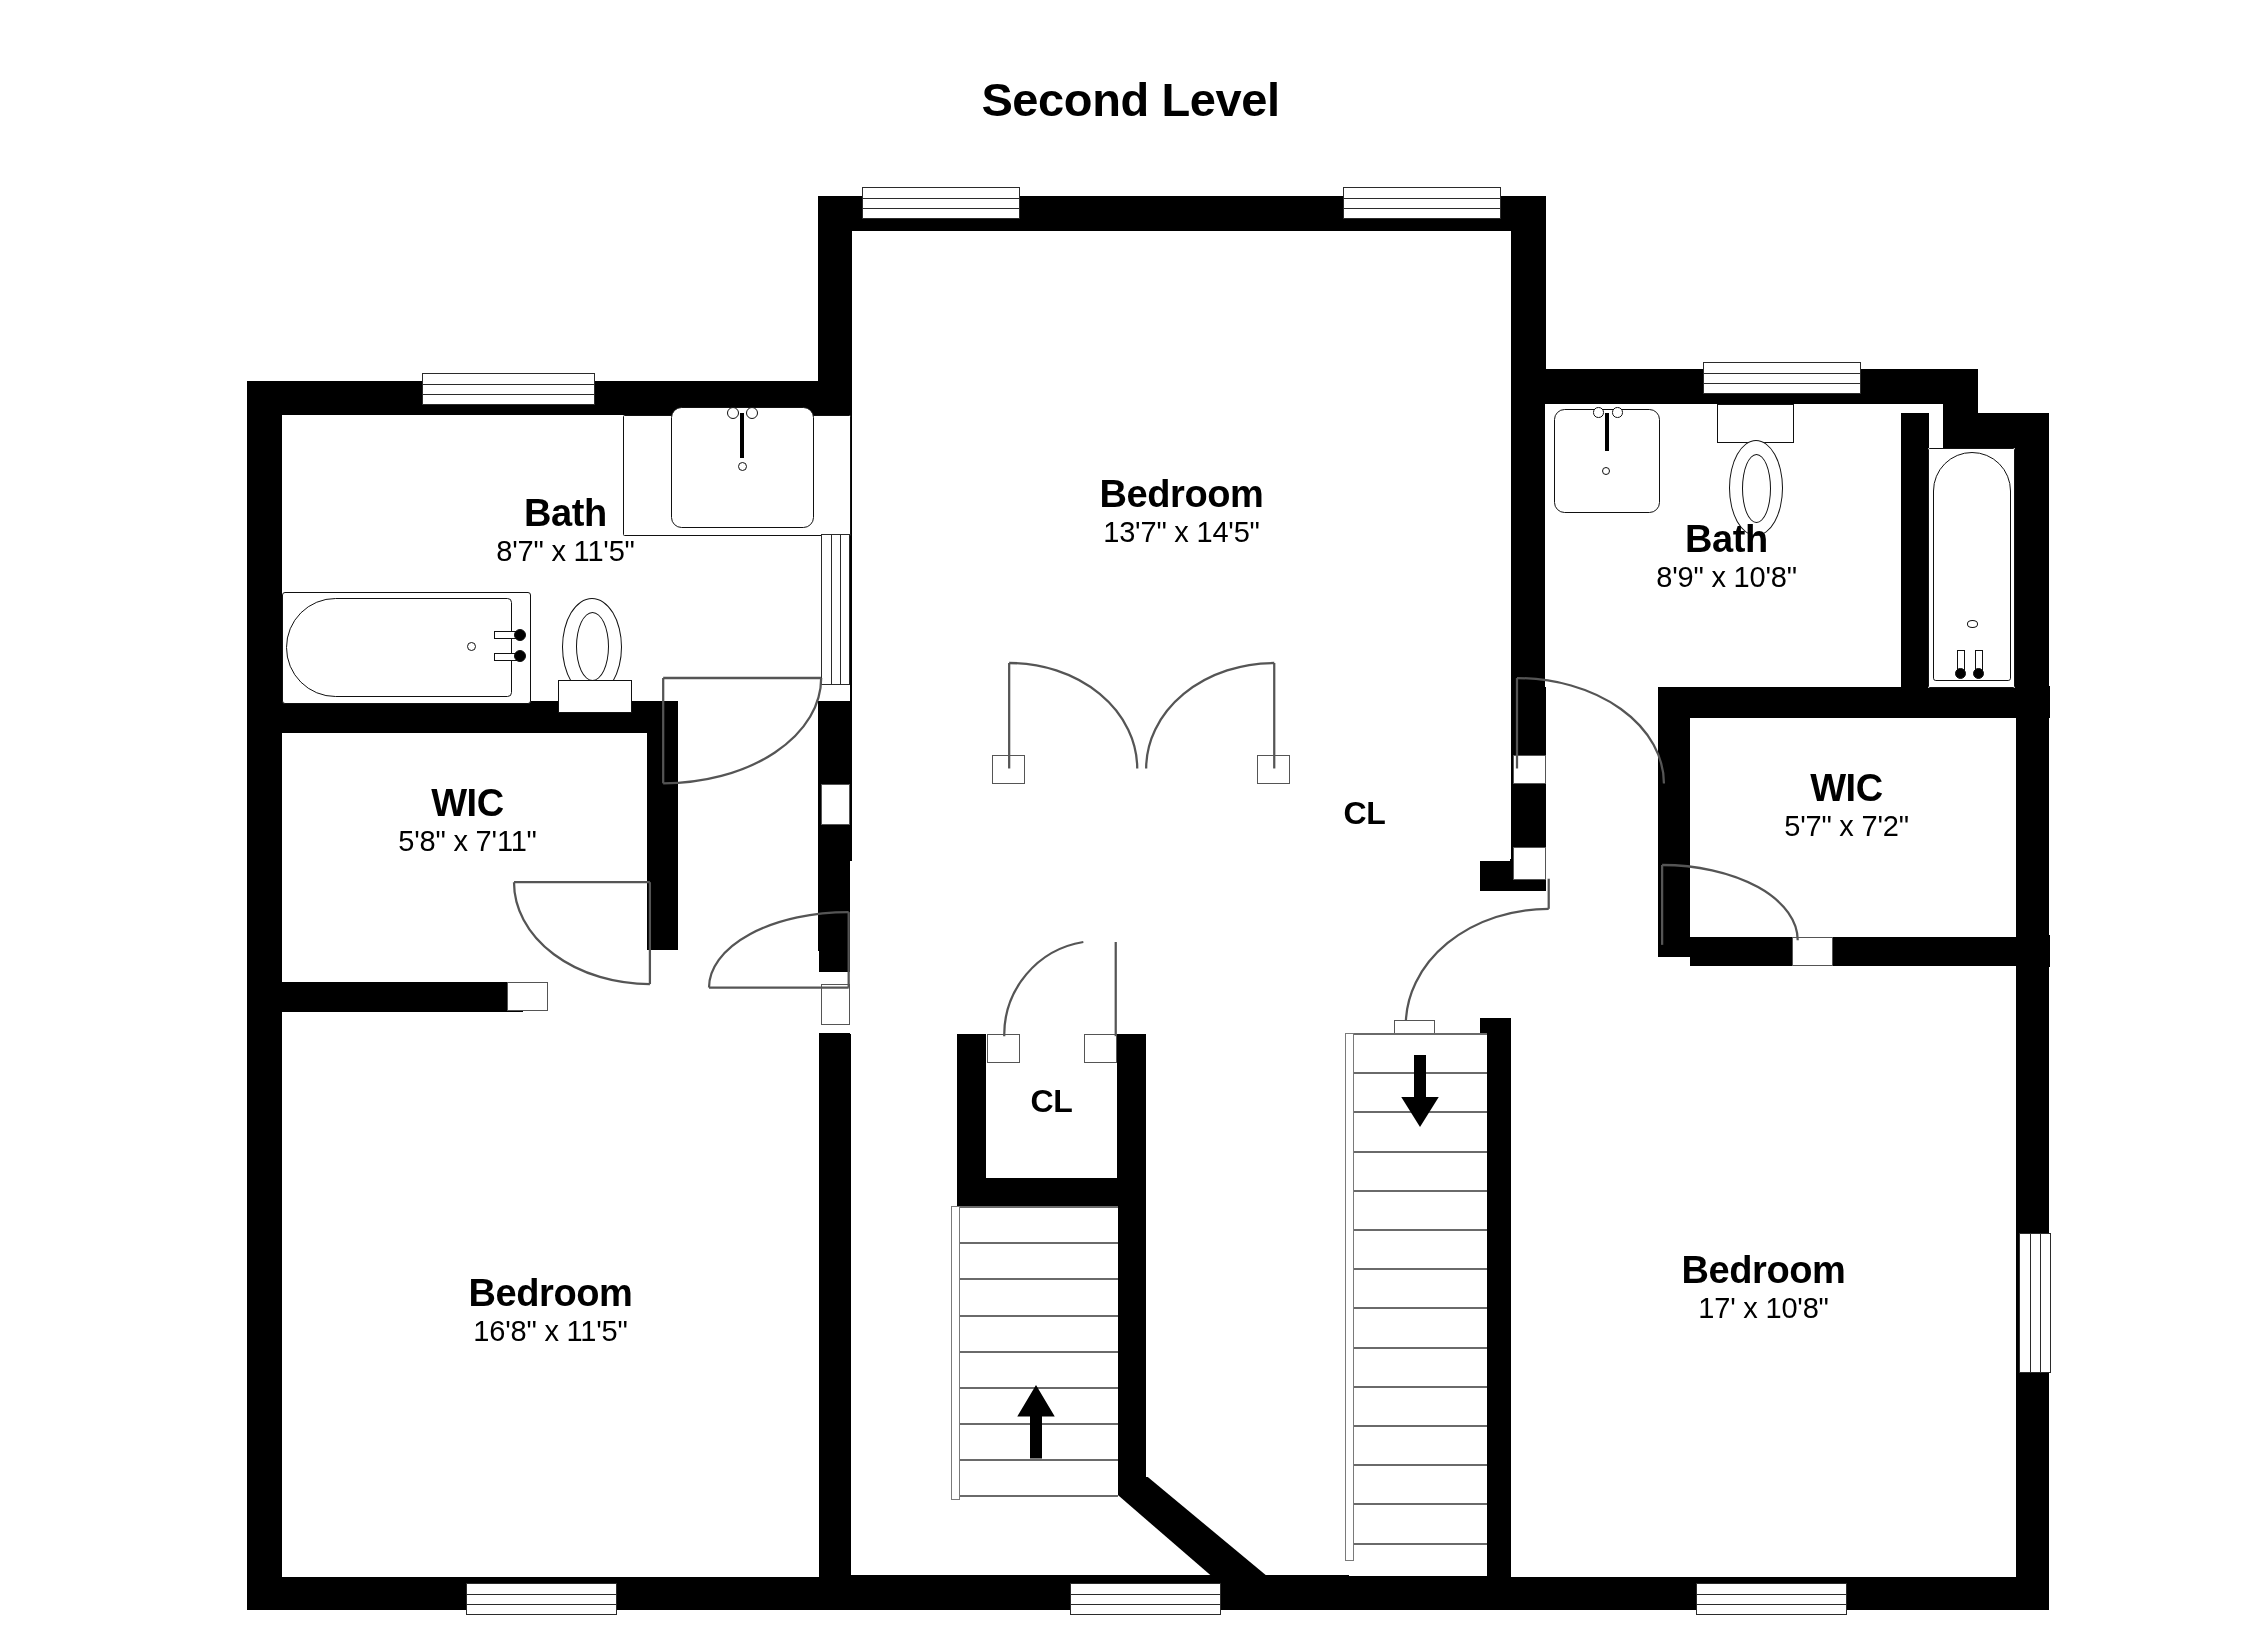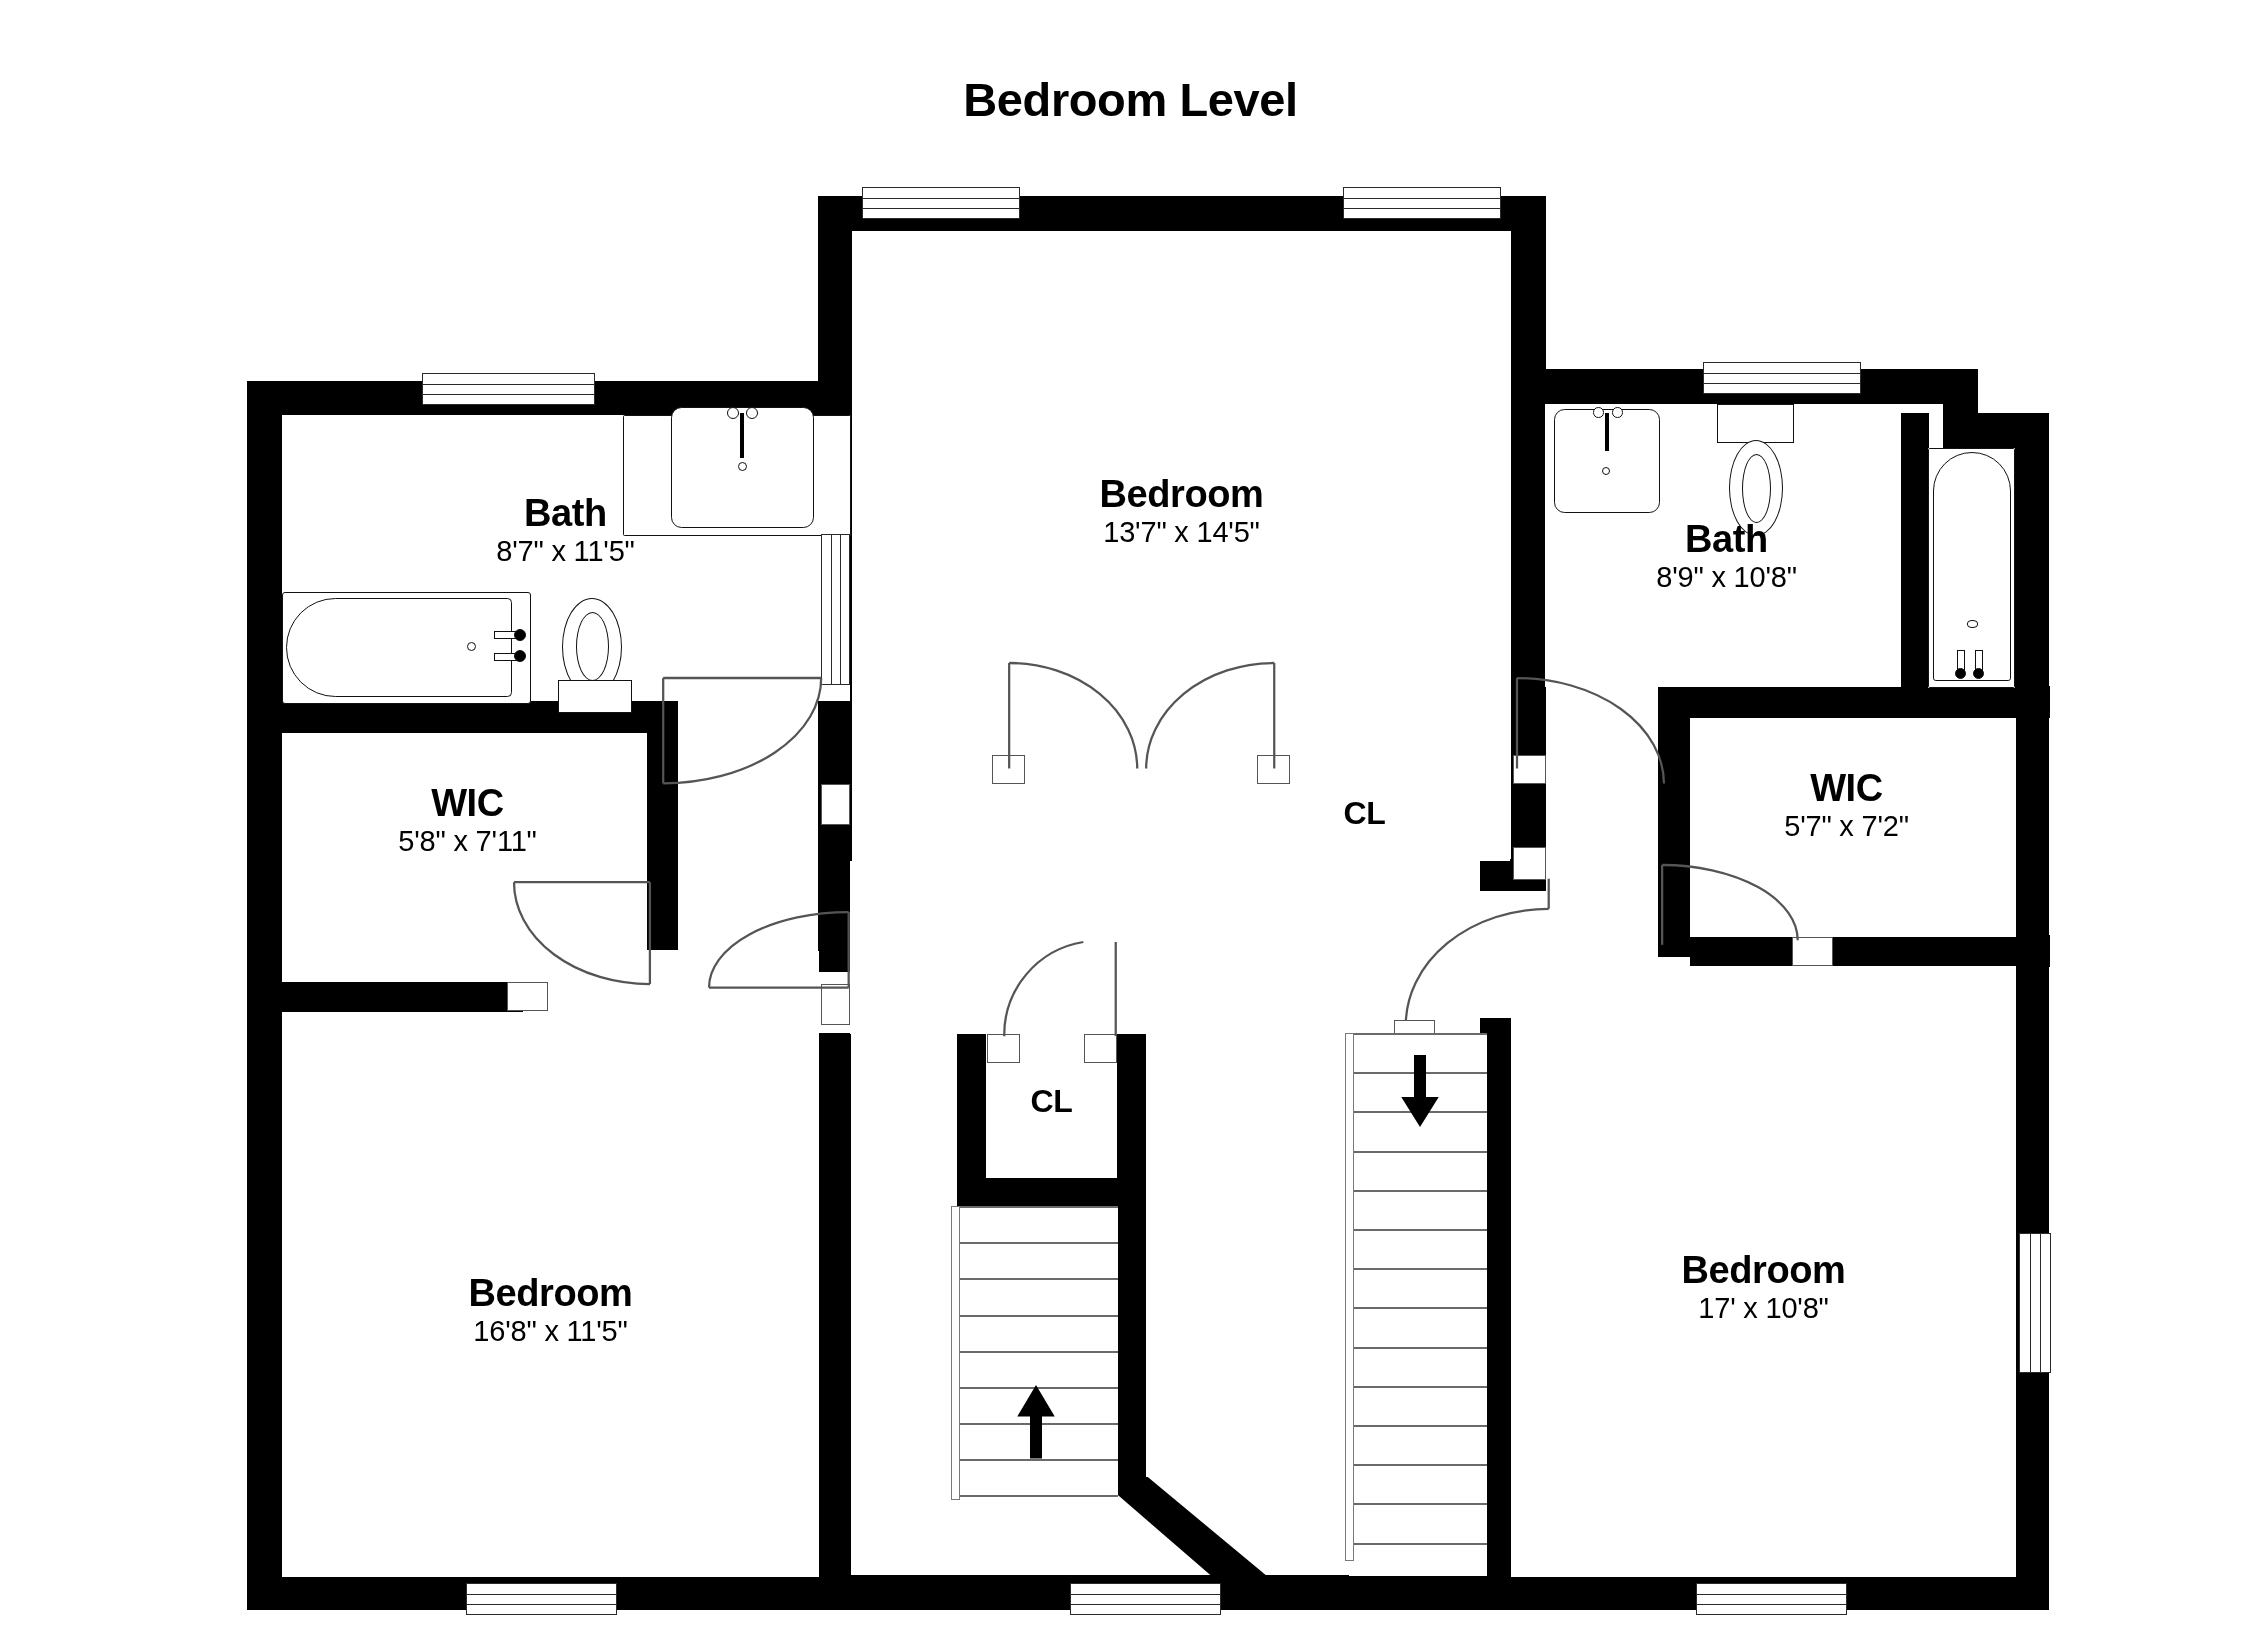--- a/index.html
+++ b/index.html
@@ -62,21 +62,21 @@
 
   
   .stair{position:absolute;background:#fff;}
   .tread{position:absolute;left:0;right:0;height:1.5px;background:#6a6a6a;}
   .rail{position:absolute;background:#fff;border:1.4px solid #7a7a7a;box-sizing:border-box;}
   .arrow{position:absolute;}
 </style>
 </head>
 <body>
 
-<div id="plan-title">Bedroom Level</div>
+<div id="plan-title">Second Level</div>
 
 <div id="plan">
 
   <div class="w" style="left:818px;top:196px;width:727px;height:35px;"></div>
 
   <div class="w" style="left:818px;top:196px;width:35px;height:755px;"></div>
 
   <div class="w" style="left:1511px;top:196px;width:35px;height:686px;"></div>
 
   <div class="w" style="left:247px;top:381px;width:603px;height:35px;"></div>

